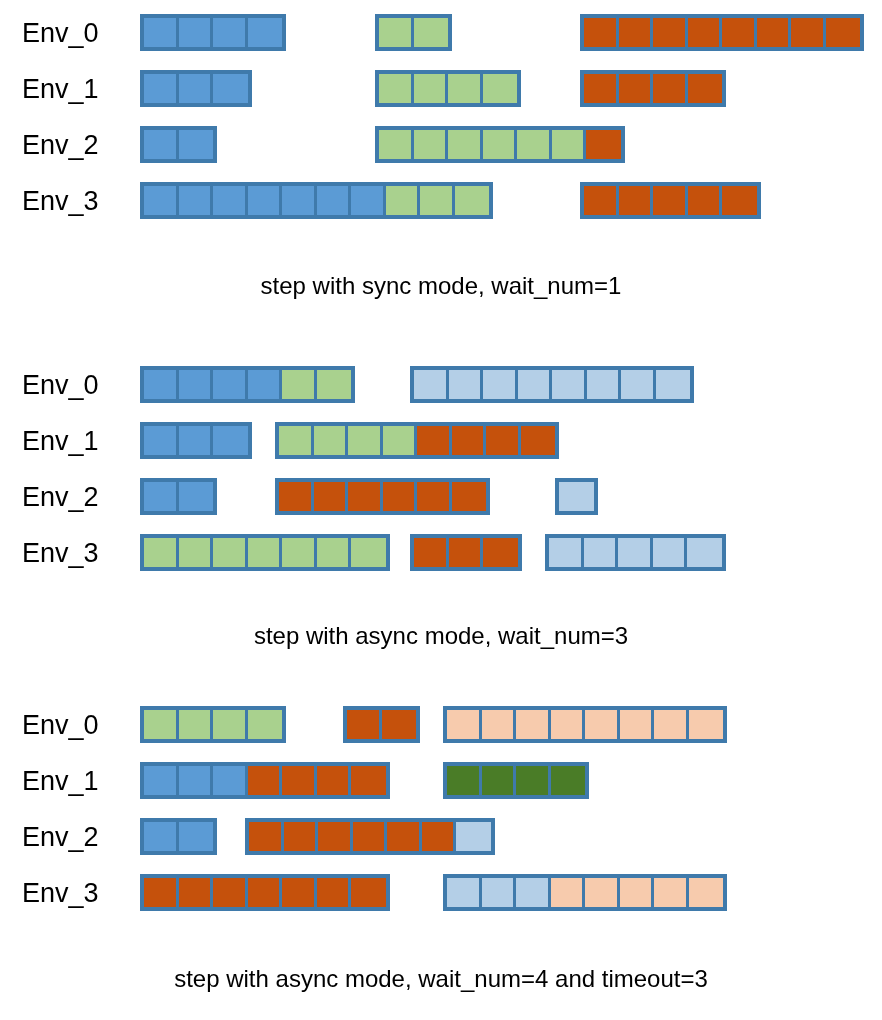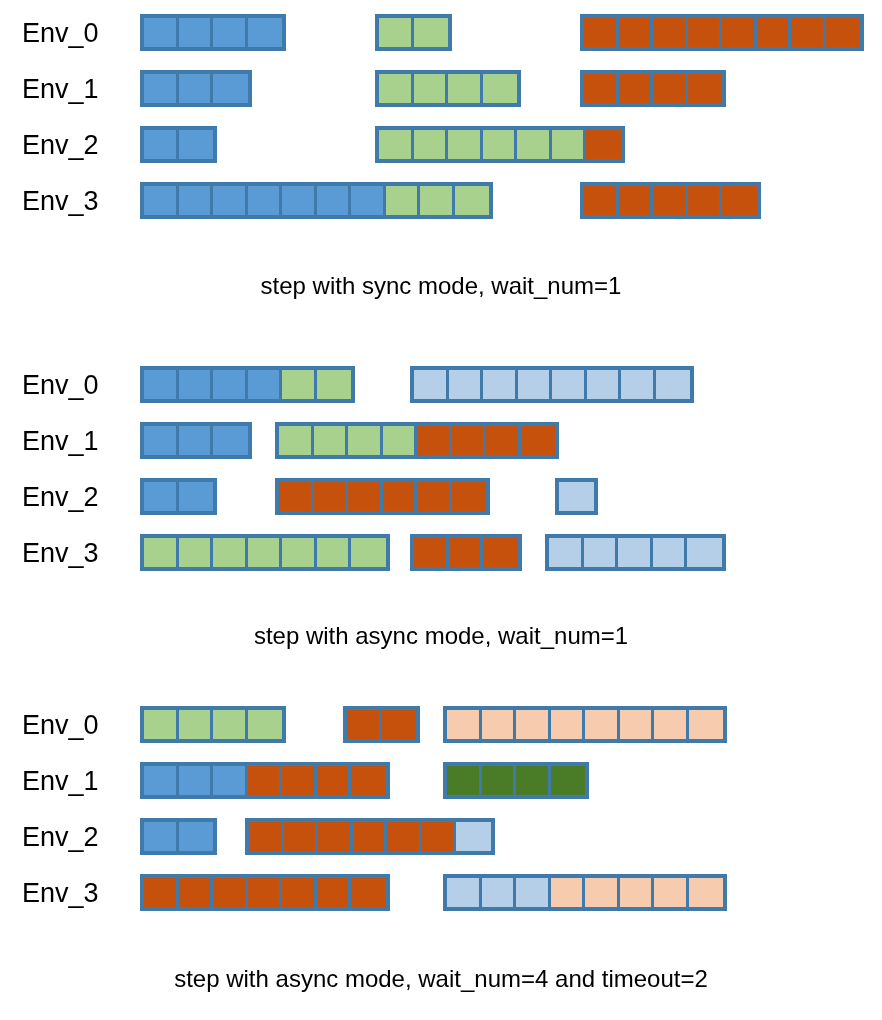--- a/index.html
+++ b/index.html
@@ -244,21 +244,21 @@
             <div class="cell c-orange" style="width: 34.5px;"></div>
           </div>
           <div class="block" style="left: 545px; width: 180.5px;">
             <div class="cell c-lightblue" style="width: 34.5px;"></div>
             <div class="cell c-lightblue" style="width: 34.5px;"></div>
             <div class="cell c-lightblue" style="width: 34.5px;"></div>
             <div class="cell c-lightblue" style="width: 34.5px;"></div>
             <div class="cell c-lightblue" style="width: 34.5px;"></div>
           </div>
         </div>
-        <div class="caption" style="top: 622px;">step with async mode, wait_num=1</div>
+        <div class="caption" style="top: 622px;">step with async mode, wait_num=3</div>
       </div>
       <div class="panel" style="top: 0px;">
         <div class="row" style="top: 706px;">
           <div class="row-label">Env_0</div>
           <div class="block" style="left: 140px; width: 146px;">
             <div class="cell c-green" style="width: 34.5px;"></div>
             <div class="cell c-green" style="width: 34.5px;"></div>
             <div class="cell c-green" style="width: 34.5px;"></div>
             <div class="cell c-green" style="width: 34.5px;"></div>
           </div>
@@ -326,16 +326,16 @@
             <div class="cell c-lightblue" style="width: 34.5px;"></div>
             <div class="cell c-lightblue" style="width: 34.5px;"></div>
             <div class="cell c-lightblue" style="width: 34.5px;"></div>
             <div class="cell c-lightorange" style="width: 34.5px;"></div>
             <div class="cell c-lightorange" style="width: 34.5px;"></div>
             <div class="cell c-lightorange" style="width: 34.5px;"></div>
             <div class="cell c-lightorange" style="width: 34.5px;"></div>
             <div class="cell c-lightorange" style="width: 34.5px;"></div>
           </div>
         </div>
-        <div class="caption" style="top: 965px;">step with async mode, wait_num=4 and timeout=2</div>
+        <div class="caption" style="top: 965px;">step with async mode, wait_num=4 and timeout=3</div>
       </div>
     </div>
 </div>
 
 </body></html>

